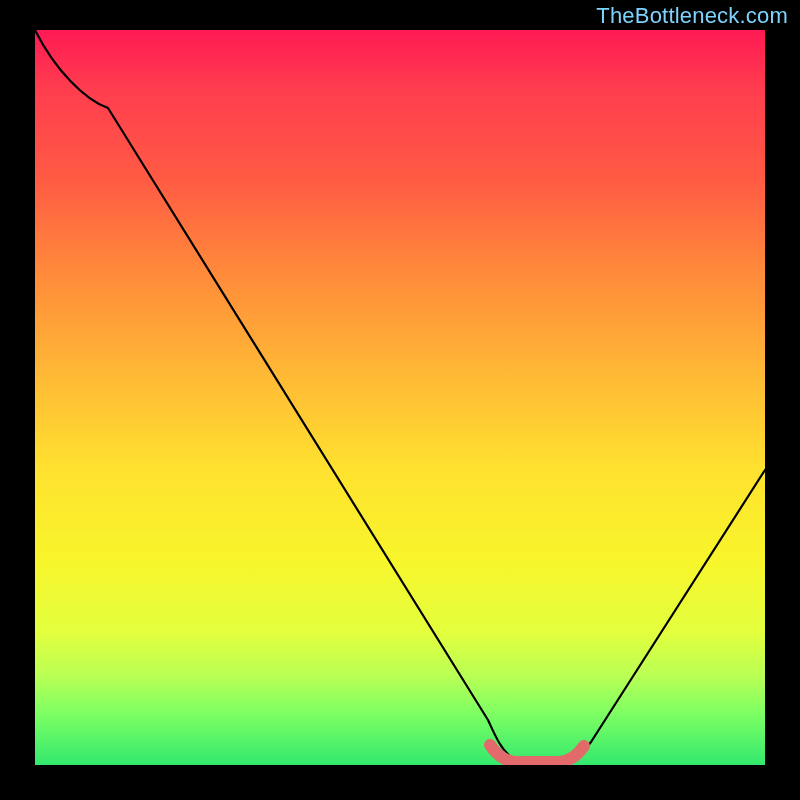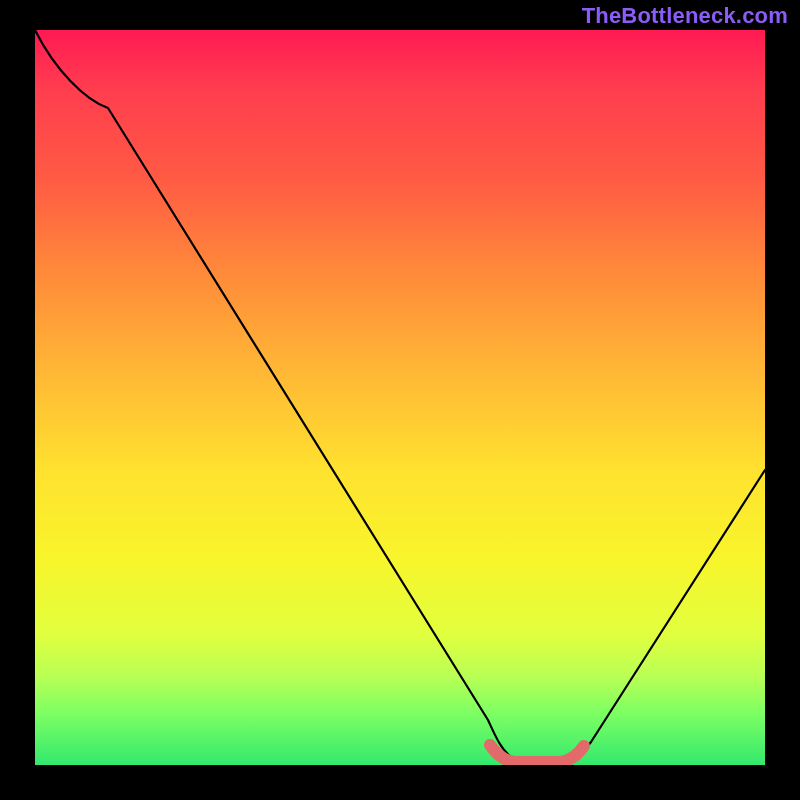--- a/index.html
+++ b/index.html
@@ -14,23 +14,23 @@
   .frame {
     position: relative;
     width: 800px;
     height: 800px;
     background: #000;
   }
   .watermark {
     position: absolute;
     top: 3px;
     right: 12px;
-    color: #8b5cf6;
+    color: #7dd3fc;
     font-size: 22px;
-    font-weight: 700;
+    font-weight: 400;
     letter-spacing: 0.2px;
     z-index: 5;
   }
   .plot {
     position: absolute;
     left: 35px;
     top: 30px;
     width: 730px;
     height: 735px;
     overflow: hidden;

